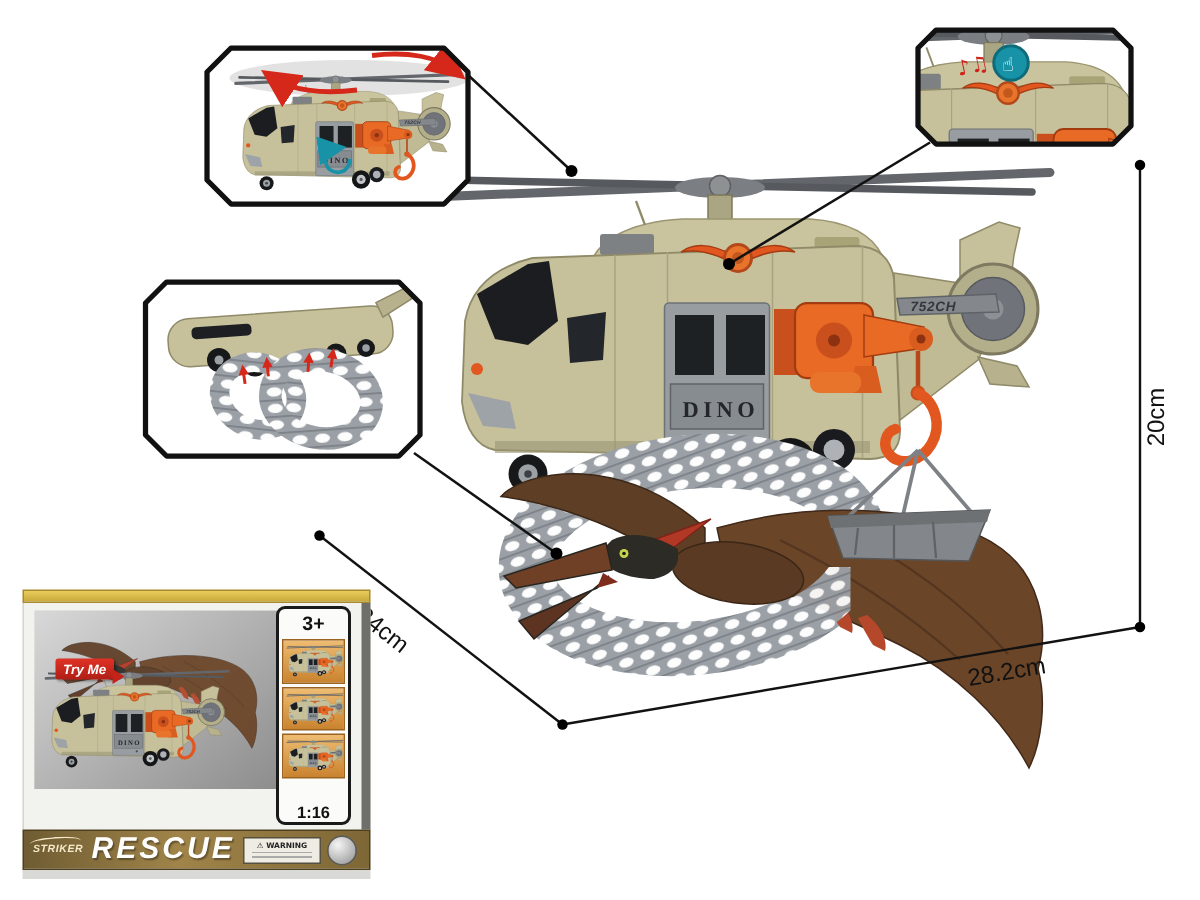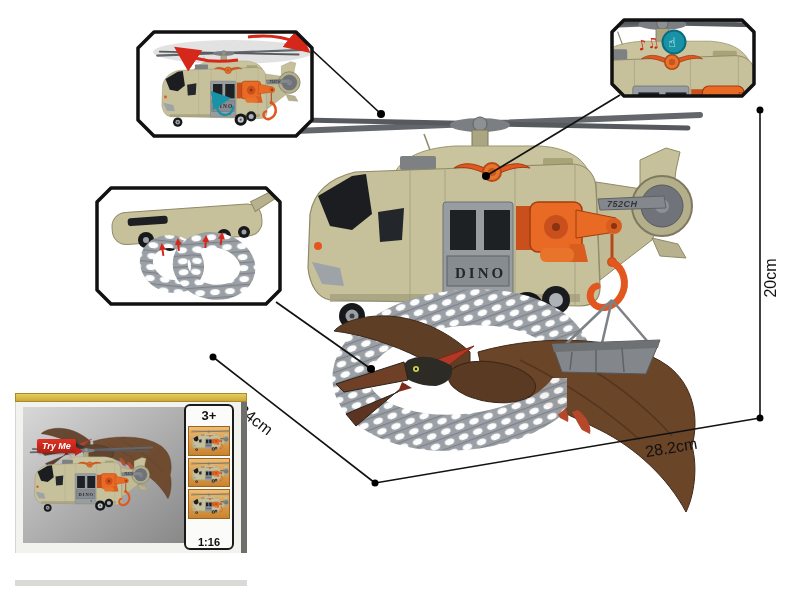--- a/index.html
+++ b/index.html
@@ -10,21 +10,21 @@
   .door-label{font:700 15px "Liberation Serif",serif;fill:#24262a;letter-spacing:3px;}
   .tail-label{font:italic 700 9px "Liberation Sans",sans-serif;fill:#33363a;letter-spacing:.5px;}
   .notes{font:700 14px "DejaVu Sans",sans-serif;fill:#cc2418;}
   .press-glyph{font:13px "DejaVu Sans",sans-serif;fill:#ffffff;}
   
   .box{position:absolute;left:15px;top:393px;width:232px;height:193px;}
   .box-top{position:absolute;left:0;top:0;width:100%;height:9px;
            background:linear-gradient(#e8cc5c,#c9a93c);border:1px solid #a8892e;box-sizing:border-box;}
   .box-front{position:absolute;left:0;top:9px;width:100%;height:151px;background:#f2f2ef;
              border-left:1px solid #d5d5d0;border-right:6px solid #6e6e6a;box-sizing:border-box;}
-  .box-window{position:absolute;left:7px;top:5px;width:165px;height:136px;
+  .box-window{position:absolute;left:7px;top:5px;width:165px;height:119px;
               background:linear-gradient(160deg,#d6d6d6,#8d8d8d);overflow:hidden;}
   .try-me{position:absolute;left:14px;top:32px;background:linear-gradient(#e03226,#b01e14);
           color:#fff;font:italic 700 9px "Liberation Sans",sans-serif;padding:2px 5px;
           border-radius:2px;box-shadow:1px 1px 2px rgba(0,0,0,.4);}
   .try-me::after{content:"";position:absolute;right:-7px;bottom:-3px;width:0;height:0;
           border-left:8px solid #c32318;border-top:5px solid transparent;border-bottom:5px solid transparent;}
   .side-panel{position:absolute;right:7px;top:2px;width:50px;height:146px;background:#fbfbfa;
               border:2px solid #1a1a1a;border-radius:6px;box-sizing:border-box;
               display:flex;flex-direction:column;align-items:center;}
   .age-badge{font:800 13px "Liberation Sans",sans-serif;color:#111;margin:2px 0 2px 0;}
@@ -306,16 +306,25 @@
             </svg>
       </div>
       <div class="thumb">
         <svg width="40" height="30">
               <use href="#heli-core" transform="translate(-25.8,-7.4) scale(0.095)"></use>
             </svg>
       </div>
       <div class="scale-badge">1:16</div>
     </div>
   </div>
+  <div class="box-band">
+    <div class="brand-logo">STRIKER</div>
+    <div class="rescue-title">RESCUE</div>
+    <div class="warning-chip">
+      <div class="warning-title">⚠ WARNING</div>
+      <div class="warning-lines"></div>
+    </div>
+    <div class="round-badge"></div>
+  </div>
   <div class="box-shadow-strip"></div>
 </div>
 
 </div>
 
 </body></html>

